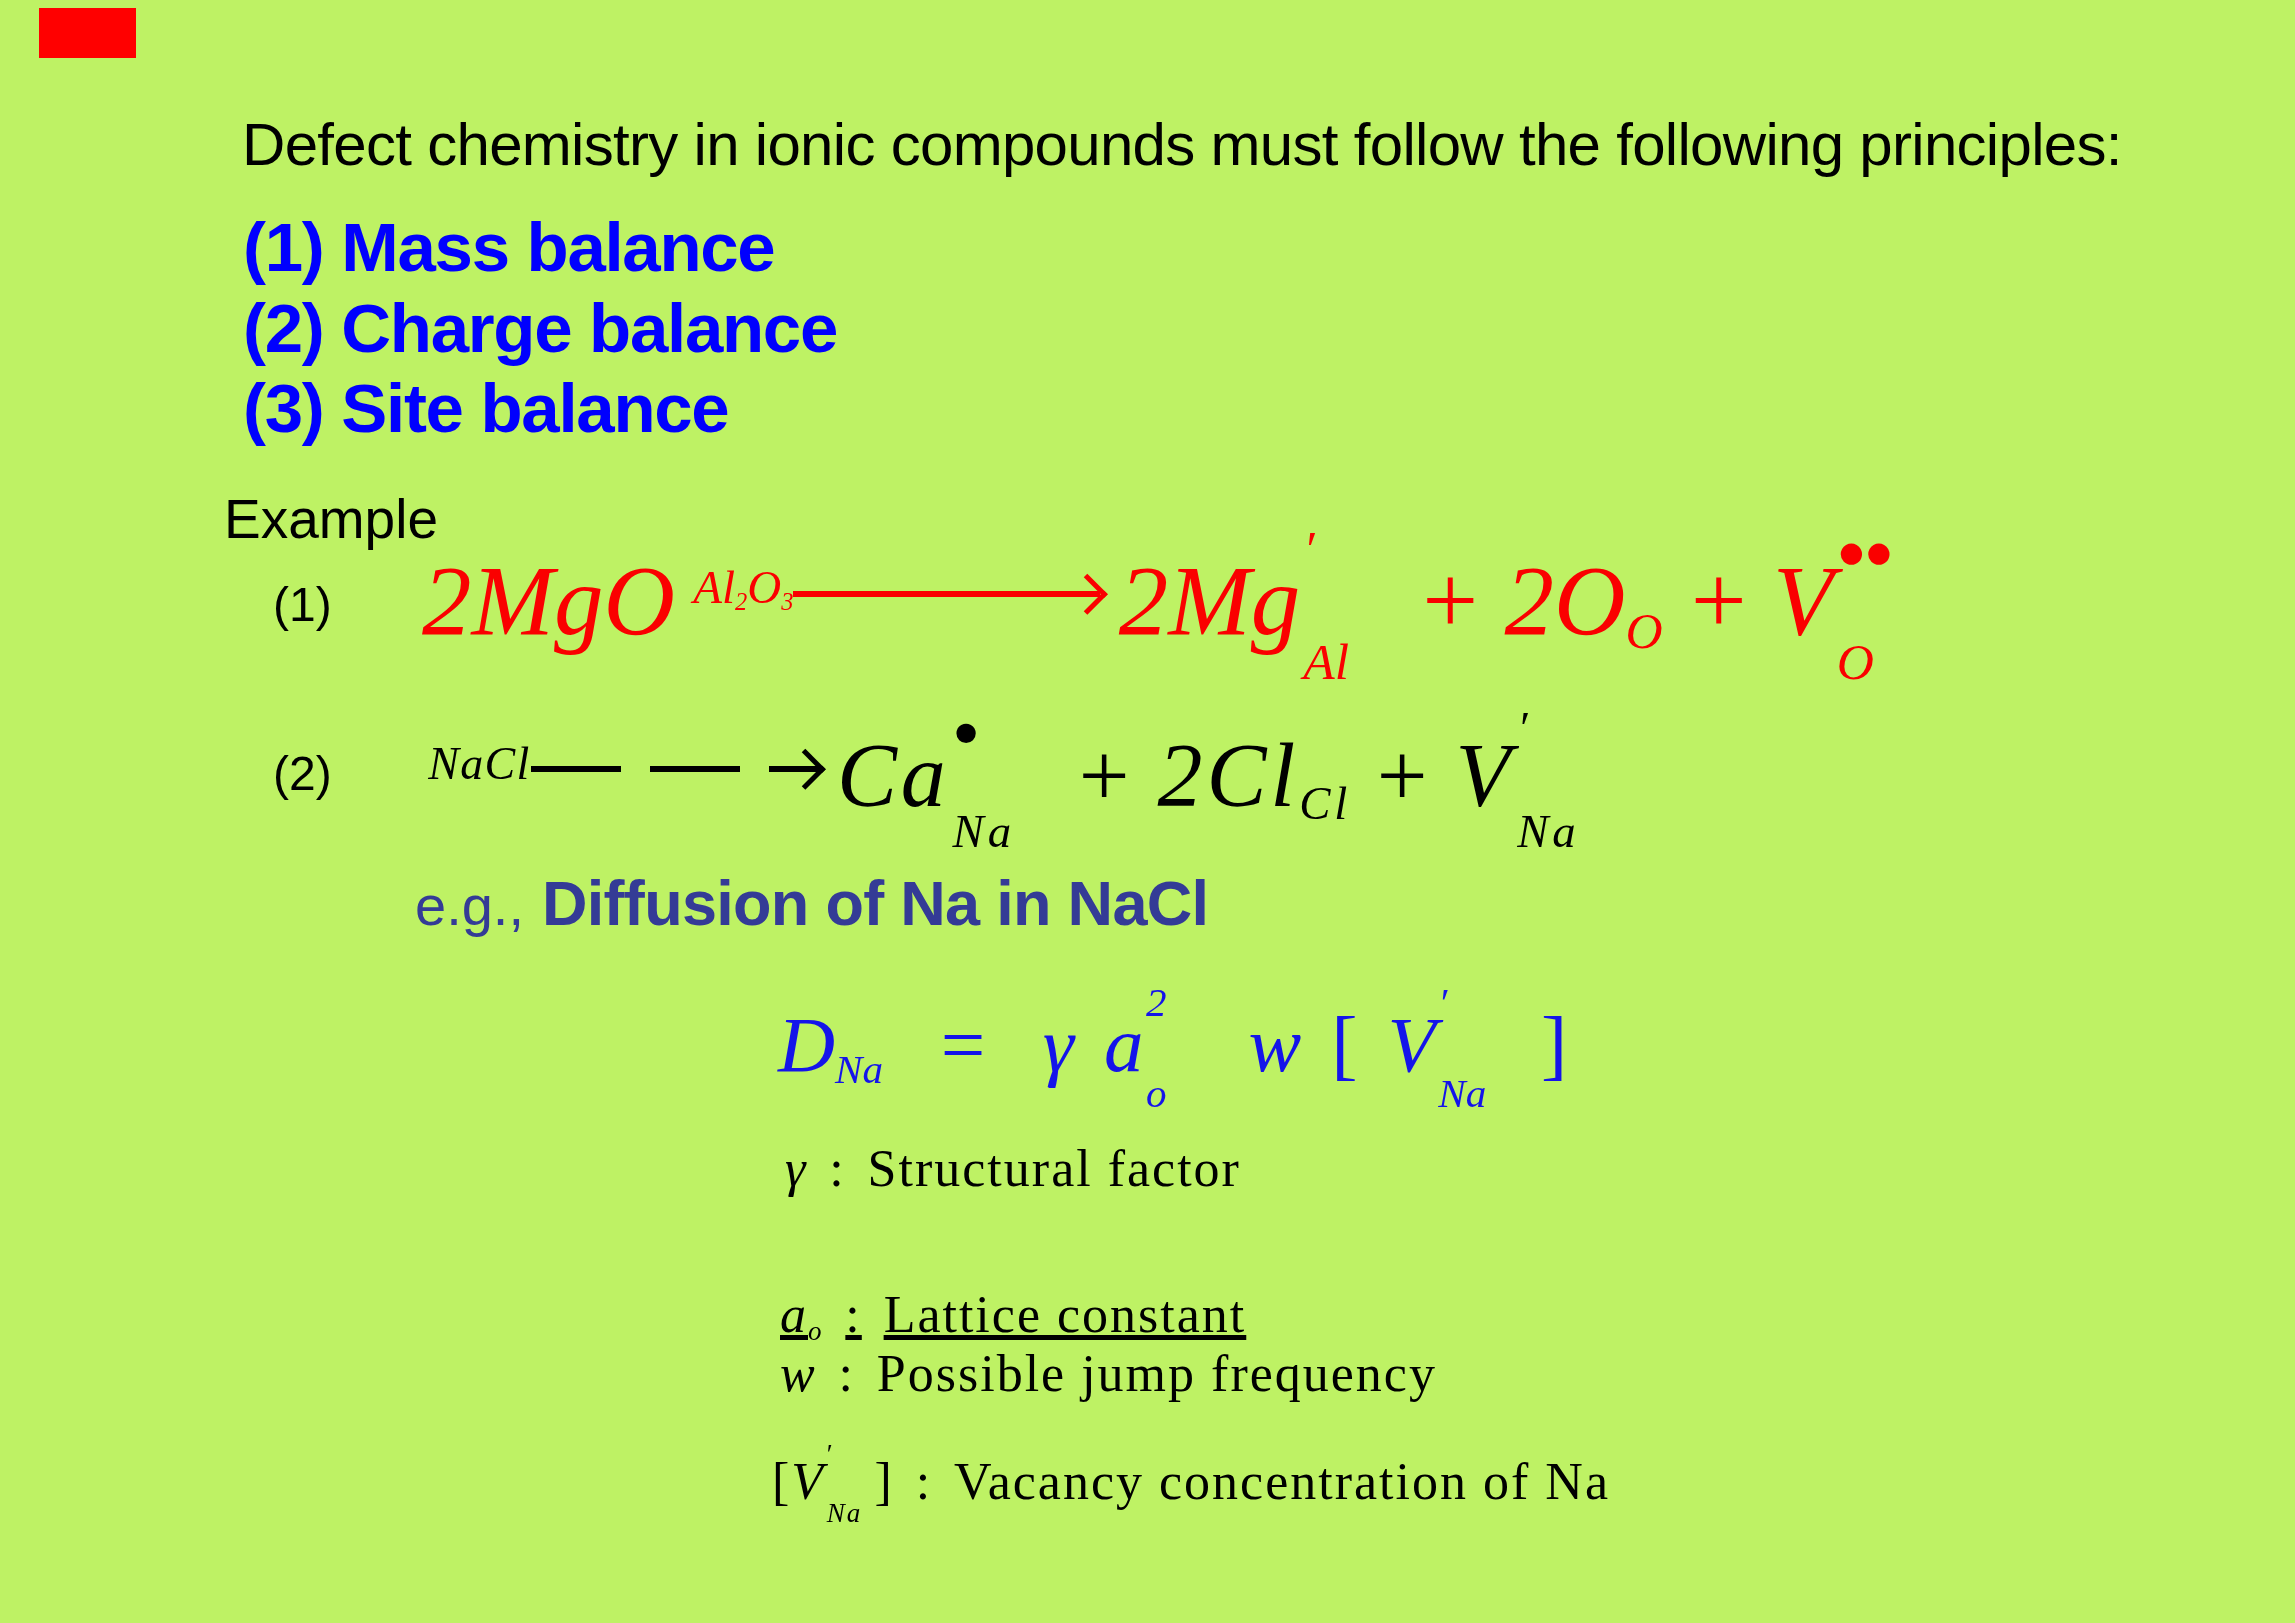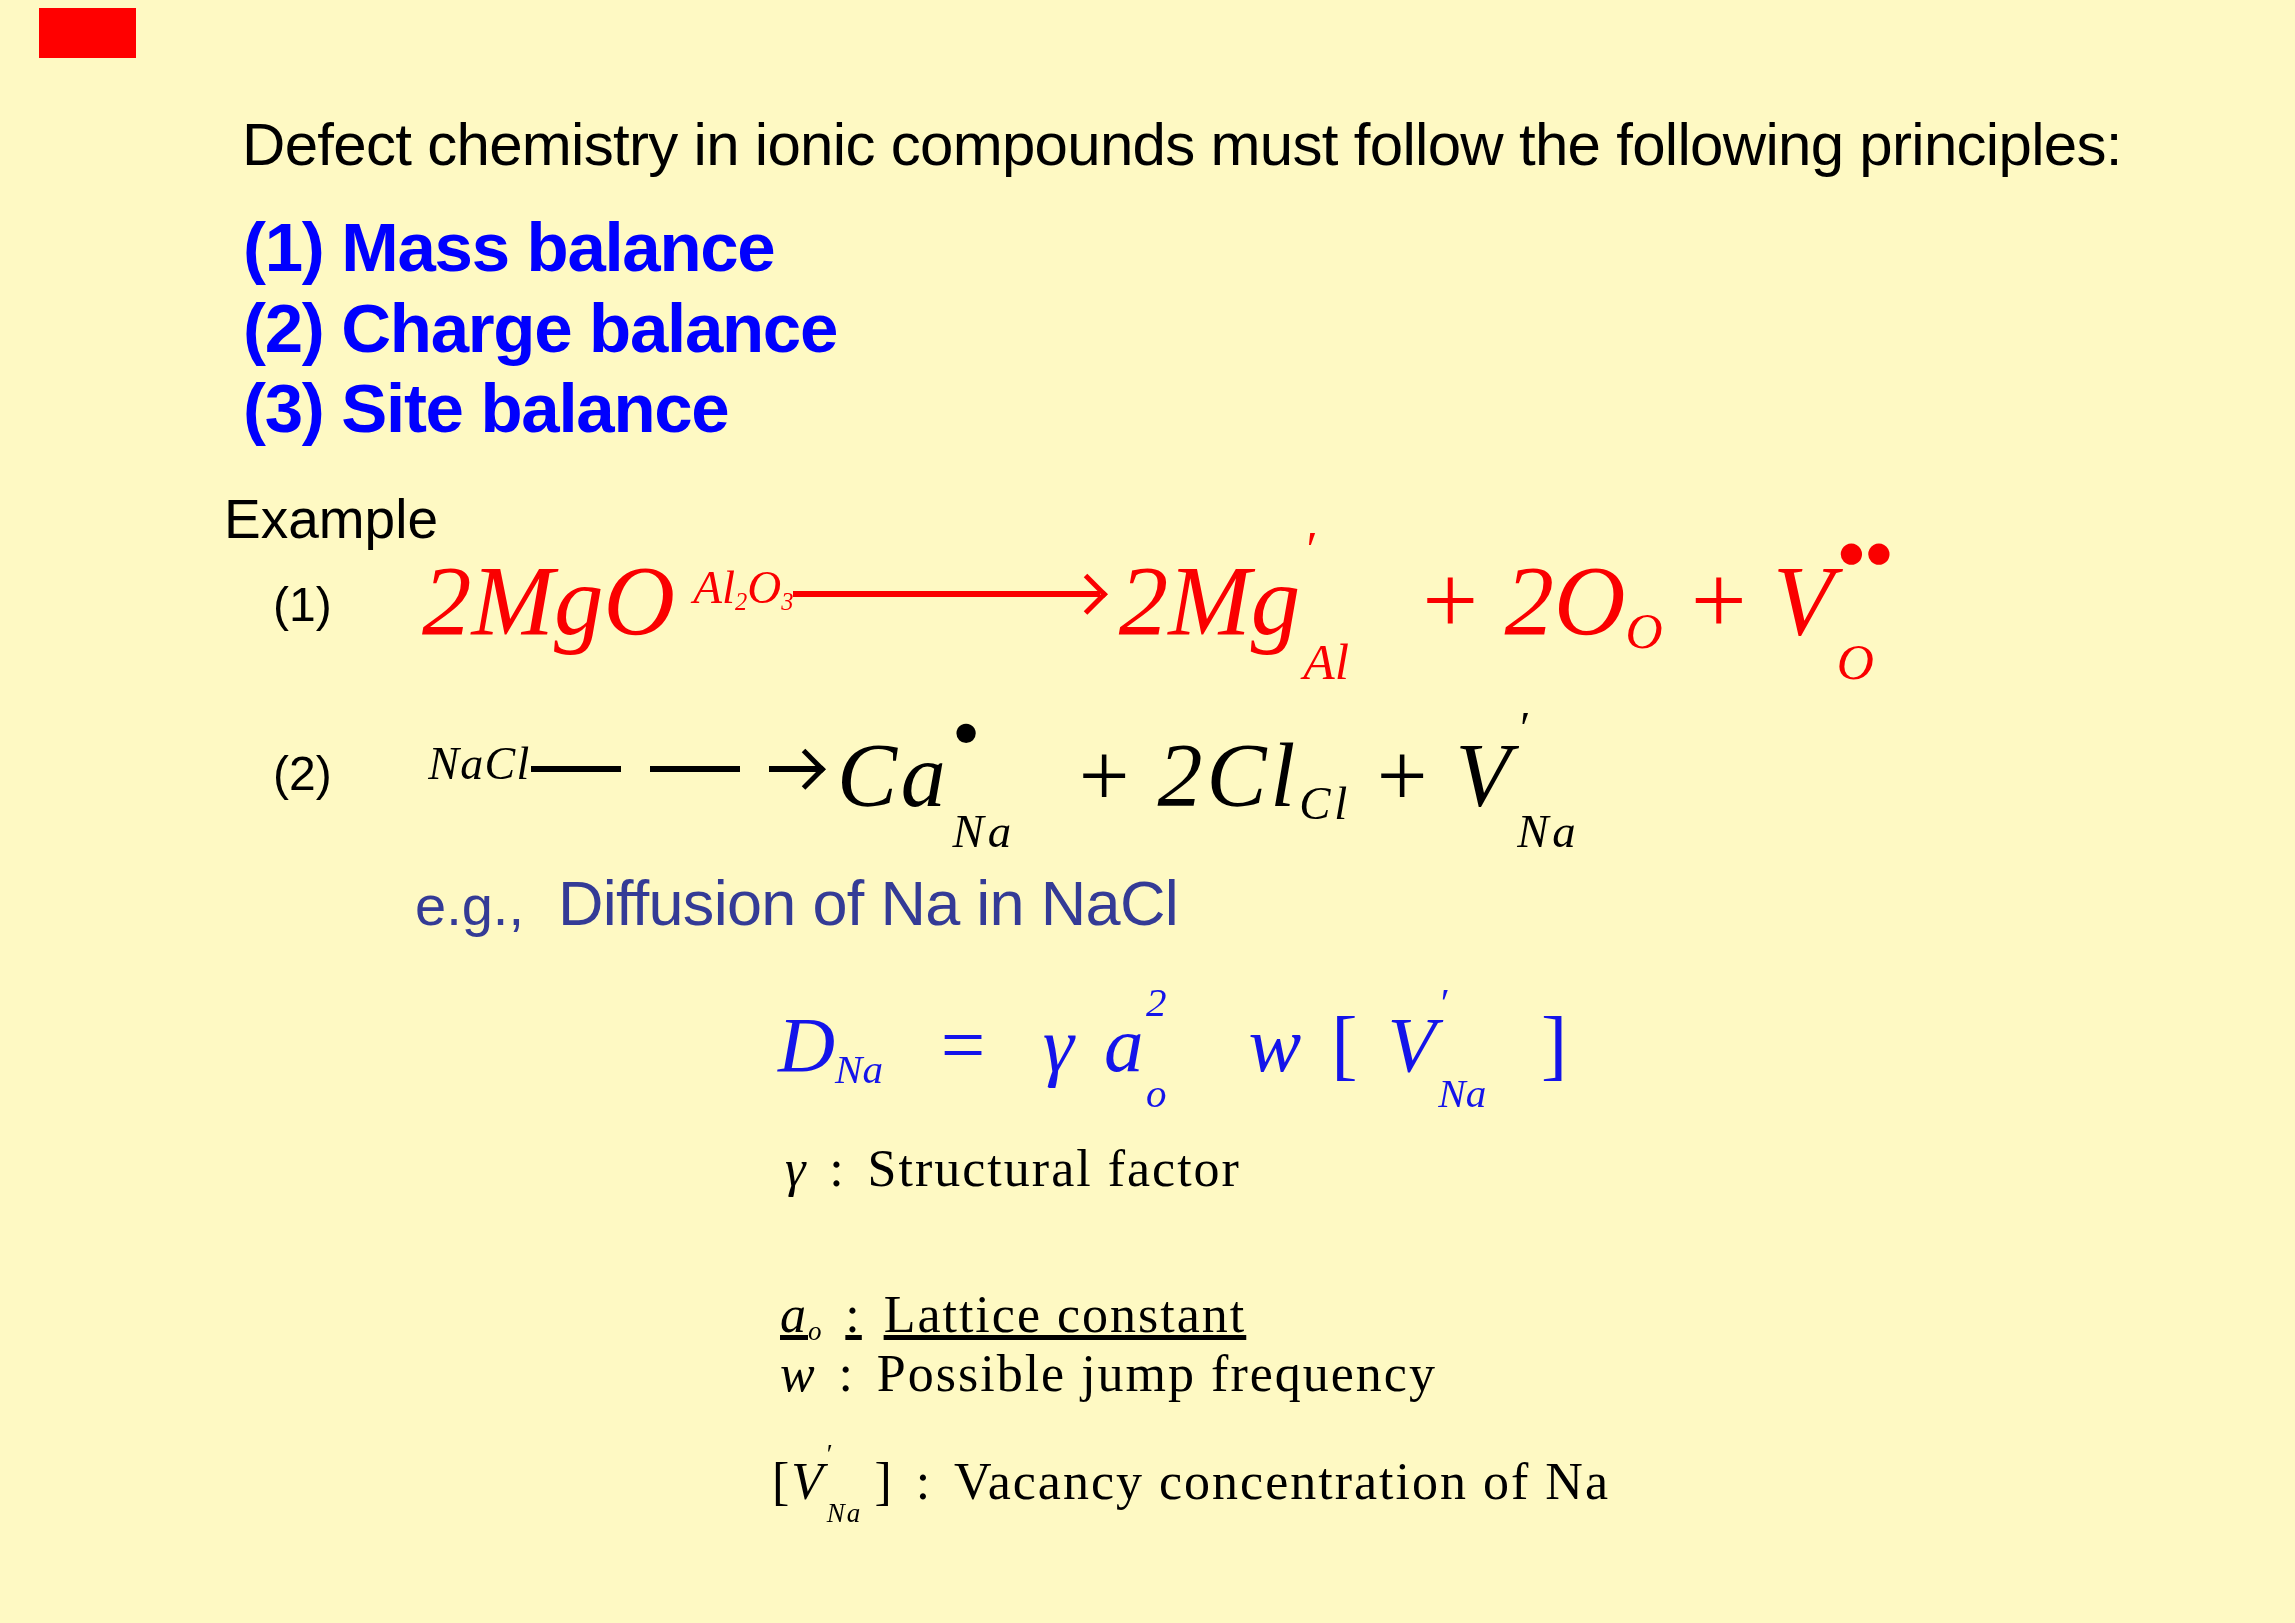--- a/index.html
+++ b/index.html
@@ -1,17 +1,17 @@
 <!DOCTYPE html>
 <html style="font-size:10.5px"><head>
 <meta charset="utf-8">
 <style>
   html,body { margin:0; padding:0; background:#ffffff; }
   .slide {
-    position:relative; width:2295px; height:1623px; background:#fef9c3; overflow:hidden;
+    position:relative; width:2295px; height:1623px; background:#bef264; overflow:hidden;
     font-family:"Liberation Sans", sans-serif;
   }
 
   .red-marker { position:absolute; left:39px; top:7.9px; width:97px; height:50px; background:#ff0000; }
 
   .title {
     position:absolute; left:242px; top:110px; font-size:60px; letter-spacing:-0.7px;
     color:#000000; white-space:nowrap; line-height:1.15;
   }
 
@@ -61,21 +61,21 @@
   .stack.wide { width:1.15em; }
   .stack .up { position:absolute; left:0.06em; top:-0.85em; font-size:0.52em; line-height:1; }
   .stack .dn { position:absolute; left:0.06em; top:1.35em; font-size:0.52em; line-height:1; }
   .stack .up.dots { font-size:0.5em; top:-0.8em; letter-spacing:-0.05em; }
 
   .eg-line {
     position:absolute; left:415px; top:867px; display:flex; align-items:baseline;
     color:#343b96; white-space:nowrap;
   }
   .eg-prefix { font-size:56px; }
-  .eg-text { font-size:63px; font-weight:normal; margin-left:34px; letter-spacing:-0.7px; }
+  .eg-text { font-size:63px; font-weight:bold; margin-left:18px; letter-spacing:-0.7px; }
 
   .dna-eq {
     position:absolute; left:778px; top:1005px; font-size:79px; color:#1414ea;
     display:flex; align-items:baseline; font-family:"Liberation Serif","DejaVu Serif",serif;
     font-style:italic; line-height:1; white-space:nowrap;gap:30px;
   }
   .dna-eq .equals { margin:0 0.35em; font-style:normal; }
 
   .def {
     position:absolute; font-family:"Liberation Serif","DejaVu Serif",serif;

